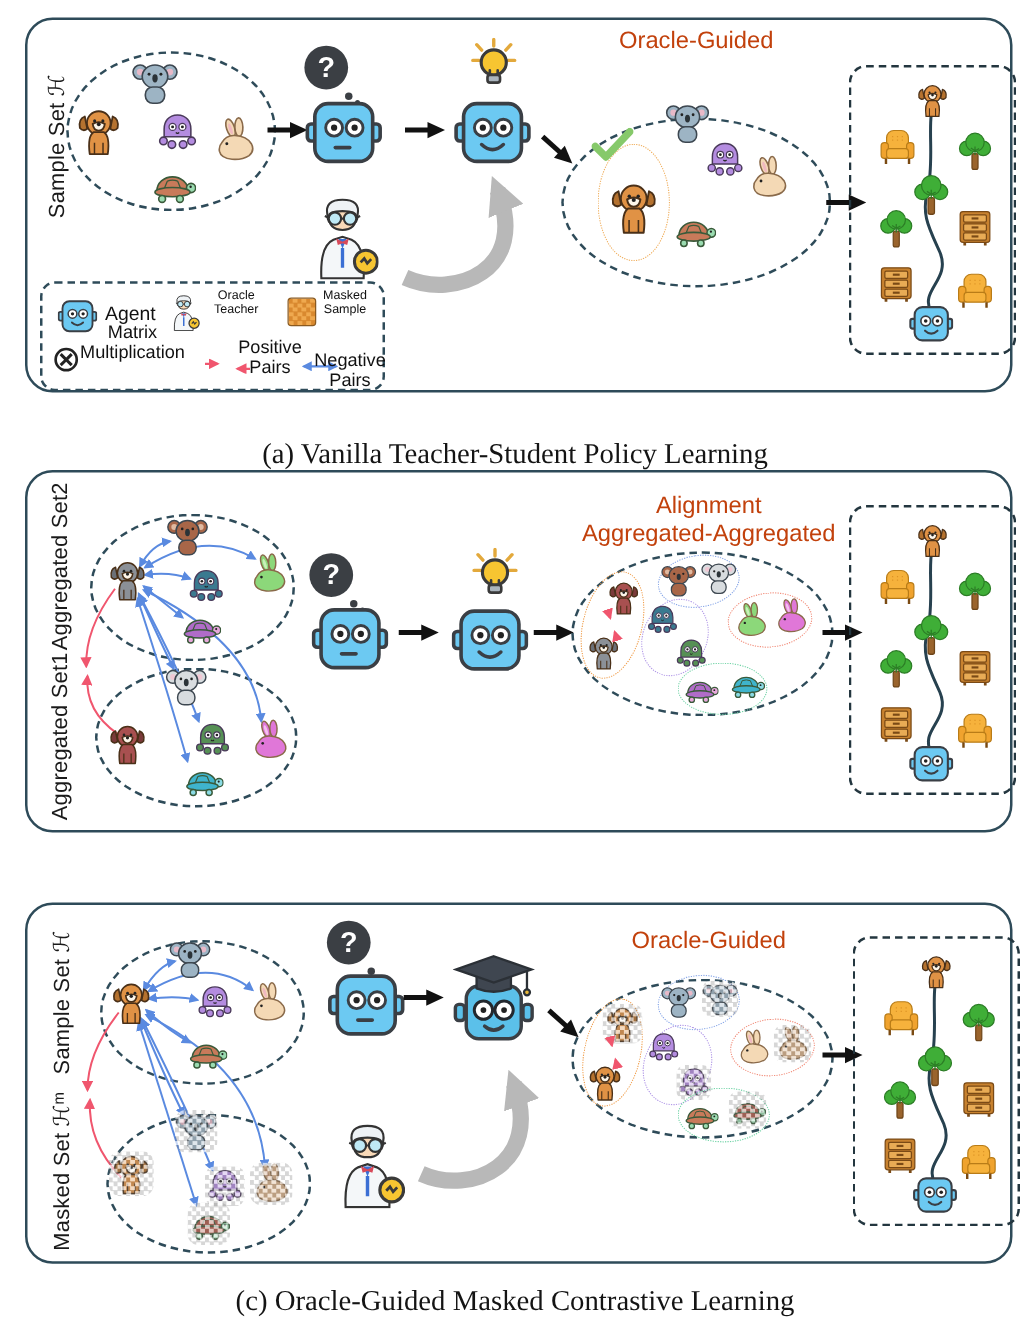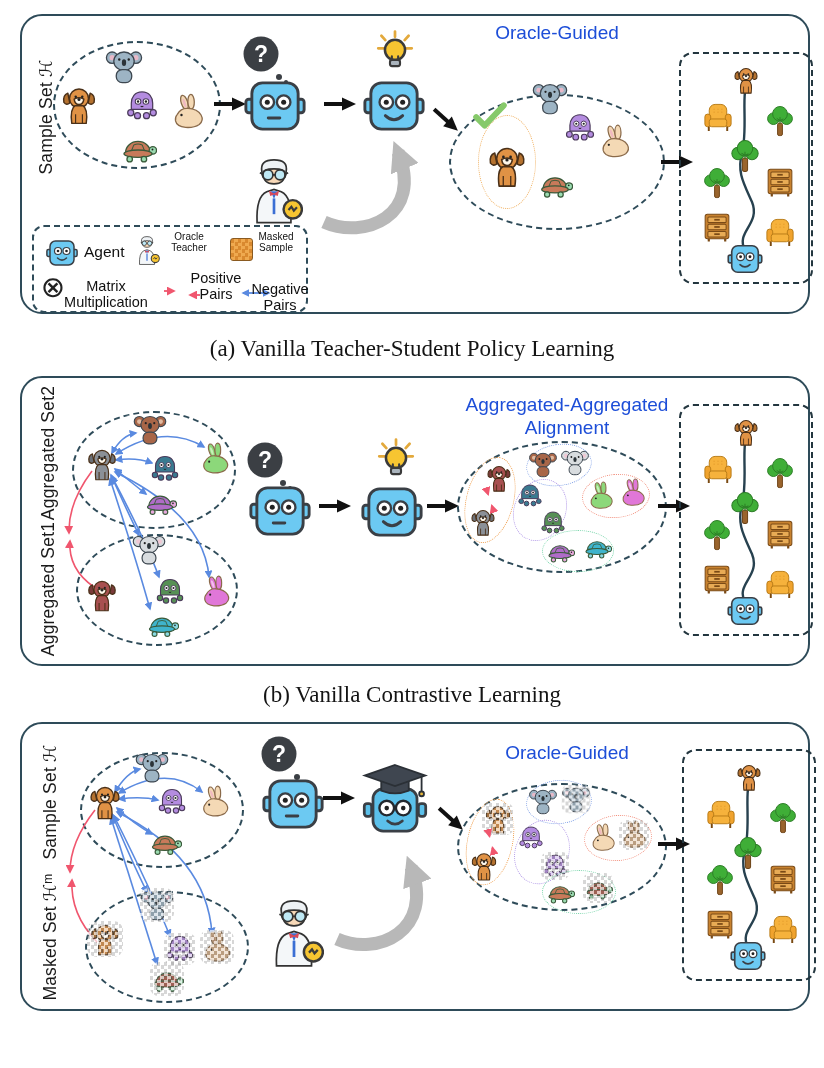--- a/index.html
+++ b/index.html
@@ -4,21 +4,21 @@
 <style>
   html,body{margin:0;padding:0;background:#fff;}
   .page{position:relative;width:824px;height:1068px;background:#fff;overflow:hidden;
         font-family:"Liberation Sans","DejaVu Sans",sans-serif;color:#111;}
   .abs{position:absolute;}
   .panel{position:absolute;left:20px;width:786px;border:2.2px solid #2e4b59;border-radius:22px;background:#fff;}
   .cap{position:absolute;left:0;width:100%;text-align:center;
        font-family:"Liberation Serif","DejaVu Serif",serif;font-size:23px;color:#141414;}
   .vlabel{position:absolute;white-space:nowrap;transform:translate(-50%,-50%) rotate(-90deg);
           font-size:17.5px;color:#1a1a1a;letter-spacing:.2px;}
-  .stitle{position:absolute;text-align:center;font-size:19px;line-height:1.2;color:#1d4ed8;}
+  .stitle{position:absolute;text-align:center;font-size:19px;line-height:1.2;color:#c2410c;}
   .dell{position:absolute;border:2.3px dashed #2e4b59;border-radius:50%;transform:translate(-50%,-50%);}
   .ring{position:absolute;border-radius:50%;}
   .envbox{position:absolute;width:130px;height:228px;border:2.3px dashed #23363f;border-radius:14px;}
   .ic{position:absolute;transform:translate(-50%,-50%);}
   .mk{position:absolute;transform:translate(-50%,-50%);}
   .mk svg{display:block;}
   .mko{position:absolute;inset:0;border-radius:26%;background-size:7px 7px;
        background-image:conic-gradient(rgba(255,255,255,.66) 0 25%,rgba(110,110,110,.28) 0 50%,
                         rgba(255,255,255,.66) 0 75%,rgba(110,110,110,.28) 0);}
   .qbub{position:absolute;transform:translate(-50%,-50%);width:35px;height:35px;border-radius:50%;
@@ -362,21 +362,21 @@
     <div class="ltxt" style="left:155px;top:5px">
       <div>Oracle</div>
       <div>Teacher</div>
     </div>
     <div class="mi" style="left:196px;top:11px"></div>
     <div class="ltxt" style="left:242px;top:5px">
       <div>Masked</div>
       <div>Sample</div>
     </div>
     <div class="otimes" style="left:19px;top:60px">⊗</div>
-    <div class="ltxt ltxt2" style="left:72px;top:52px">
+    <div class="ltxt ltxt2" style="left:72px;top:32px">
       <div>Matrix</div>
       <div>Multiplication</div>
     </div>
     <svg class="abs" style="left:128px;top:60px" width="40" height="12" viewBox="0 0 40 12">
       <path d="M2 4 H12" stroke="#f0566e" stroke-width="1.8" marker-end="url(#mR)"></path>
       <path d="M38 8 H28" stroke="#f0566e" stroke-width="1.8" marker-end="url(#mR)"></path>
     </svg>
     <div class="ltxt ltxt2" style="left:182px;top:44px">
       <div>Positive</div>
       <div>Pairs</div>
@@ -384,21 +384,21 @@
     <svg class="abs" style="left:204px;top:60px" width="36" height="12" viewBox="0 0 36 12">
       <path d="M5 6 H31" stroke="#5a8ae0" stroke-width="1.8" marker-start="url(#mB)" marker-end="url(#mB)"></path>
     </svg>
     <div class="ltxt ltxt2" style="left:246px;top:55px">
       <div>Negative</div>
       <div>Pairs</div>
     </div>
   </div>
 </section>
 
-<div class="cap" style="top:336px">(a) Vanilla Teacher-Student Policy Learning</div>
+<div class="cap" style="top:350px">(a) Vanilla Teacher-Student Policy Learning</div>
 
 <section class="panel" id="panel-b" style="top:376px;height:286px">
   <div class="vlabel" style="left:26px;top:75px">Aggregated Set2</div>
   <div class="vlabel" style="left:26px;top:211px">Aggregated Set1</div>
 
   <div class="dell" style="left:132px;top:92px;width:160px;height:114px"></div>
   <div class="dell" style="left:135px;top:212px;width:158px;height:108px"></div>
 
   <svg class="abs" style="left:10px;top:19px" width="250" height="255" viewBox="0 0 250 255">
     <g fill="none" stroke="#5a8ae0" stroke-width="1.6">
@@ -466,22 +466,22 @@
       </svg>
   <svg class="ic" style="left:370px;top:134px" width="62" height="54">
         <use href="#sym-robot-h"></use>
       </svg>
   <svg class="ic" style="left:421px;top:128px" width="34" height="16" viewBox="0 0 34 16">
         <path d="M1 8 H20" stroke="#111" stroke-width="4"></path>
         <path d="M19 1.5 L33 8 L19 14.5 Z" fill="#111"></path>
       </svg>
 
   <div class="stitle" style="left:410px;top:16px;width:270px">
+    <div>Alignment</div>
     <div>Aggregated-Aggregated</div>
-    <div>Alignment</div>
   </div>
 
   <div class="dell" style="left:540px;top:129px;width:206px;height:128px"></div>
   <div class="ring" style="left:468px;top:122px;width:46px;height:86px;border:1.7px dotted #f0a050;transform:translate(-50%,-50%) rotate(14deg)"></div>
   <svg class="ic" style="left:477px;top:100px" width="30" height="30">
         <use href="#sym-dog" style="--c1:#a85050;--c2:#7a3a3a"></use>
       </svg>
   <svg class="ic" style="left:461px;top:144px" width="30" height="30">
         <use href="#sym-dog" style="--c1:#8b9097;--c2:#6b7077"></use>
       </svg>
@@ -550,21 +550,20 @@
         </svg>
     <svg class="ic" style="left:99px;top:179px" width="33" height="33">
           <use href="#sym-chair"></use>
         </svg>
     <svg class="ic" style="left:64px;top:205px" width="36" height="31">
           <use href="#sym-robot-h"></use>
         </svg>
   </div>
 </section>
 
-<div class="cap" style="top:682px">(b) Vanilla Contrastive Learning</div>
 
 <section class="panel" id="panel-c" style="top:722px;height:285px">
   <div class="vlabel" style="left:28px;top:78px">Sample Set ℋ</div>
   <div class="vlabel" style="left:28px;top:213px">Masked Set ℋᵐ</div>
 
   <div class="dell" style="left:140px;top:86px;width:160px;height:112px"></div>
   <div class="dell" style="left:145px;top:223px;width:160px;height:108px"></div>
 
   <svg class="abs" style="left:10px;top:18px" width="250" height="250" viewBox="0 0 250 250">
     <g fill="none" stroke="#5a8ae0" stroke-width="1.6">
@@ -749,14 +748,15 @@
         </svg>
     <svg class="ic" style="left:99px;top:179px" width="33" height="33">
           <use href="#sym-chair"></use>
         </svg>
     <svg class="ic" style="left:64px;top:205px" width="36" height="31">
           <use href="#sym-robot-h"></use>
         </svg>
   </div>
 </section>
 
+<div class="cap" style="top:1028px">(c) Oracle-Guided Masked Contrastive Learning</div>
 
 </div>
 
 </body></html>

